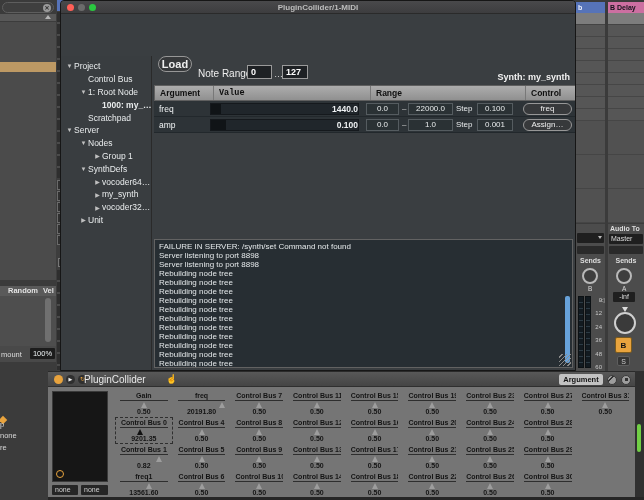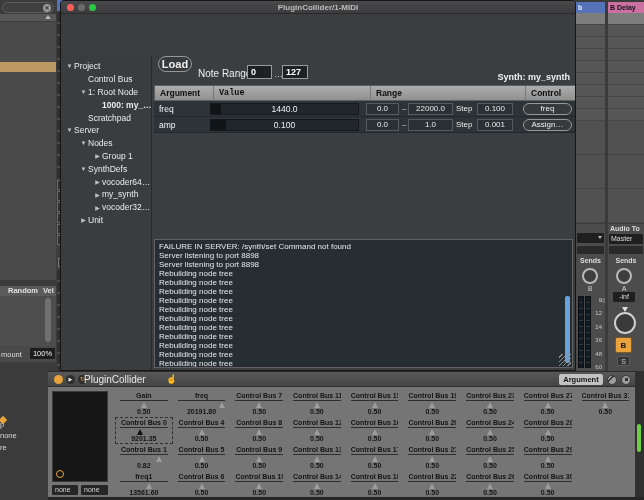--- a/index.html
+++ b/index.html
@@ -59,21 +59,21 @@
   .synth-label { position:absolute; right:7px; top:16px; color:#f2f2f2; font-size:9px; font-weight:bold; }
 
   .arg-table { position:absolute; left:2px; top:29px; width:422px; }
   .thead { display:flex; height:16px; background:linear-gradient(#adadad,#909090); border:1px solid #5f5f5f; }
   .th { font-size:8.5px; font-weight:bold; color:#0f0f0f; line-height:15px; padding-left:5px; border-right:1px solid #787878; }
   .trow { display:flex; height:16px; background:#2d3337; border-bottom:1px solid #22282c; align-items:center; }
   .td-arg { width:52px; color:#f0f3f4; font-size:8.5px; padding-left:5px; flex:none; }
   .td-val { width:157px; flex:none; position:relative; }
   .vslider { position:relative; margin:0 4px; height:12px; background:#20262b; border:1px solid #15191d; overflow:hidden; }
   .vfill { position:absolute; left:0; top:0; height:100%; background:#101417; }
-  .vtext { position:relative; color:#eef1f3; font-size:8.5px; text-align:center; line-height:11px; }
+  .vtext { position:relative; color:#eef1f3; font-size:8.5px; text-align:right; line-height:11px;font-weight:bold; }
   .td-range { width:155px; flex:none; position:relative; height:16px; }
   .rbox { position:absolute; top:2px; height:12px; background:#2a3134; border:1px solid #555c60; color:#e8ebec; font-size:8px; text-align:center; line-height:10px; }
   .rdash { position:absolute; top:3px; color:#cfcfcf; font-size:8px; }
   .rstep { position:absolute; top:3px; color:#e8ebec; font-size:8px; }
   .td-bus { flex:1; position:relative; height:16px; }
   .bus-btn { position:absolute; left:5px; right:4px; top:2px; height:12px; font-size:8px; line-height:10px; border-radius:7px; }
 
   .log-area { position:absolute; left:2px; top:183px; width:419px; height:129px; background:#272e33; border:1px solid #626262; padding:2px 0 0 4px; overflow:hidden; }
   .log-line { color:#e4e8ea; font-size:8px; line-height:9px; white-space:nowrap; }
   .log-scrollbar { position:absolute; right:2px; top:56px; width:5px; height:67px; background:#67a2da; border-radius:2px; }

